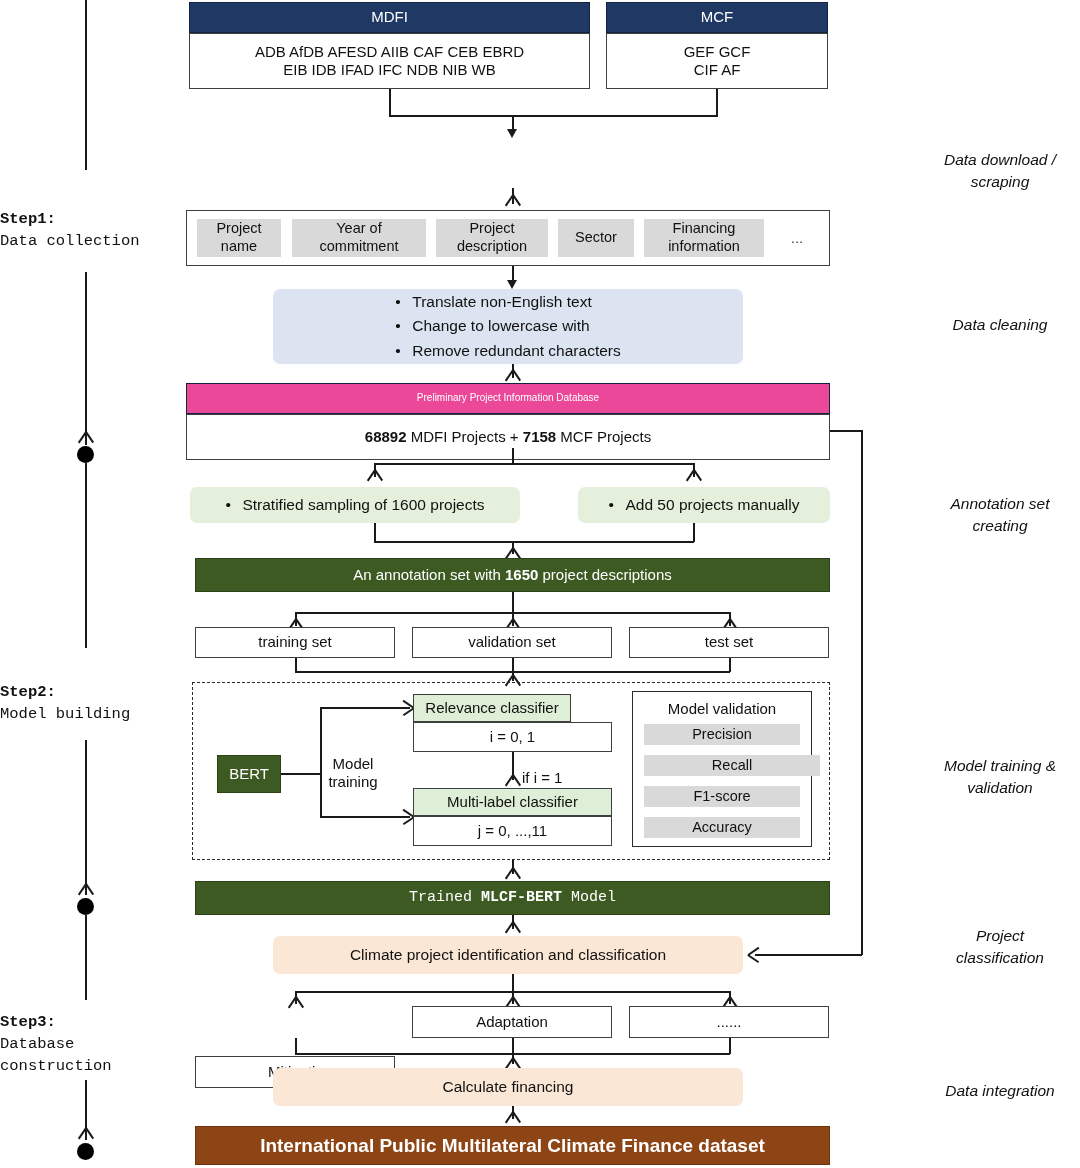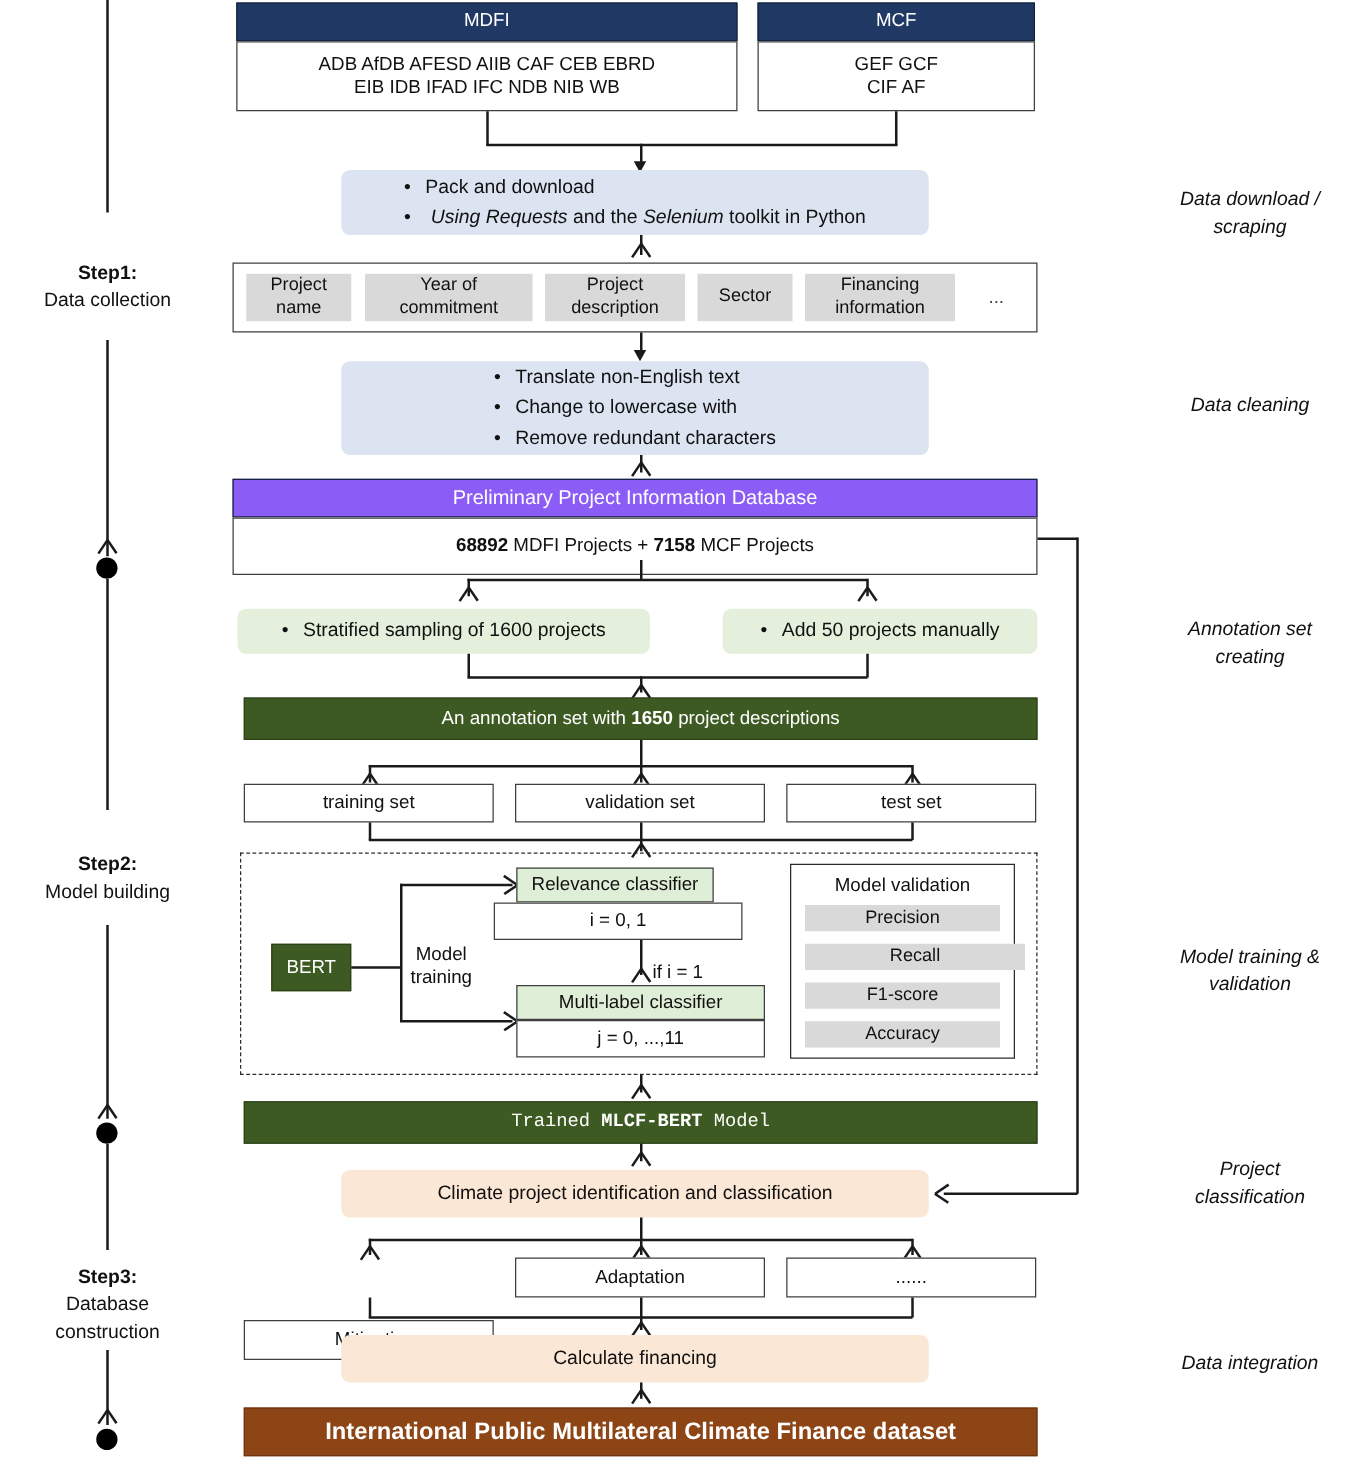--- a/index.html
+++ b/index.html
@@ -16,33 +16,33 @@
     background:#fff;
   }
   .abs{position:absolute;box-sizing:border-box;}
 
   
   .box{
     display:flex;align-items:center;justify-content:center;
     text-align:center;line-height:1.22;
   }
   .navy{background:#1f3864;color:#ffffff;border:1px solid #14233f;font-size:15px;}
-  .navy-wide{background:#8b5cf6;color:#ffffff;border:1px solid #14233f;font-size:16px;}
+  .navy-wide{background:#ec4899;color:#ffffff;border:1px solid #14233f;font-size:10px;}
   .plain{background:#ffffff;color:#111;border:1.4px solid #3f3f3f;font-size:15px;}
   .lightblue{background:#dce4f2;color:#111;border-radius:7px;font-size:15.5px;}
   .lightgreen{background:#e4efdc;color:#111;border-radius:7px;font-size:15.5px;}
   .darkgreen{background:#3d5a22;color:#ffffff;border:1px solid #2c4117;font-size:15px;}
   .peach{background:#fbe7d5;color:#111;border-radius:7px;font-size:15.5px;}
   .brown{background:#8d4516;color:#ffffff;border:1px solid #6d350f;font-size:19px;font-weight:bold;}
   .grey{background:#d9d9d9;color:#111;font-size:14.5px;}
   .classhead{background:#dfeed6;border:1.4px solid #3f3f3f;font-size:15px;}
 
   .stepnum{font-weight:bold;}
   .steplabel{
-    text-align:center;font-size:15.5px;line-height:1.42;color:#111;
+    text-align:left;font-size:15.5px;line-height:1.42;color:#111;font-family:Liberation Mono, monospace;
   }
   .rightlabel{
     text-align:center;font-size:15.5px;line-height:1.42;color:#111;
     font-style:italic;
   }
 
   .bullets{
     display:inline-block;text-align:left;line-height:1.55;
   }
   .bullets .bi{white-space:nowrap;}
@@ -158,28 +158,20 @@
       <div>CIF AF</div>
     </div>
   </div>
 
   <div class="abs vline" style="left:389px;top:89px;height:27px;"></div>
   <div class="abs vline" style="left:716px;top:89px;height:27px;"></div>
   <div class="abs hline" style="left:389px;top:115px;width:329px;"></div>
   <div class="abs vline" style="left:512px;top:115px;height:17px;"></div>
   <div class="abs arrowdown" style="left:507px;top:129px;"></div>
 
-  <div class="abs box lightblue" style="left:273px;top:136px;width:470px;height:52px;">
-    <div class="bullets">
-      <div class="bi">Pack and download</div>
-      <div class="bi">
-        <span class="ital">Using Requests</span><span> and the </span><span class="ital">Selenium</span><span> toolkit in Python</span>
-      </div>
-    </div>
-  </div>
 
   <div class="abs vline" style="left:512px;top:188px;height:16px;"></div>
   <div class="abs arrowdown-open" style="left:506px;top:195px;"></div>
 
   <div class="abs plain" style="left:186px;top:210px;width:644px;height:56px;"></div>
   <div class="abs box grey" style="left:197px;top:219px;width:84px;height:38px;">
     <div><span>Project</span><br><span>name</span></div>
   </div>
   <div class="abs box grey" style="left:292px;top:219px;width:134px;height:38px;">
     <div><span>Year of</span><br><span>commitment</span></div>
@@ -294,21 +286,21 @@
   <div class="abs hline" style="left:320px;top:816px;width:90px;"></div>
   <div class="abs arrowright-open" style="left:403px;top:810px;"></div>
 
   <div class="abs box" style="left:313px;top:752px;width:80px;height:42px;font-size:15px;">
     <div><span>Model</span><br><span>training</span></div>
   </div>
 
   <div class="abs box classhead" style="left:413px;top:694px;width:158px;height:28px;">
     <span>Relevance classifier</span>
   </div>
-  <div class="abs box plain" style="left:395px;top:722px;width:199px;height:30px;">
+  <div class="abs box plain" style="left:413px;top:722px;width:199px;height:30px;">
     <span>i = 0, 1</span>
   </div>
 
   <div class="abs vline" style="left:512px;top:752px;height:28px;"></div>
   <div class="abs arrowdown-open" style="left:506px;top:775px;"></div>
   <div class="abs box" style="left:522px;top:768px;width:70px;height:20px;font-size:15px;justify-content:flex-start;">
     <span>if i = 1</span>
   </div>
 
   <div class="abs box classhead" style="left:413px;top:788px;width:199px;height:28px;">

